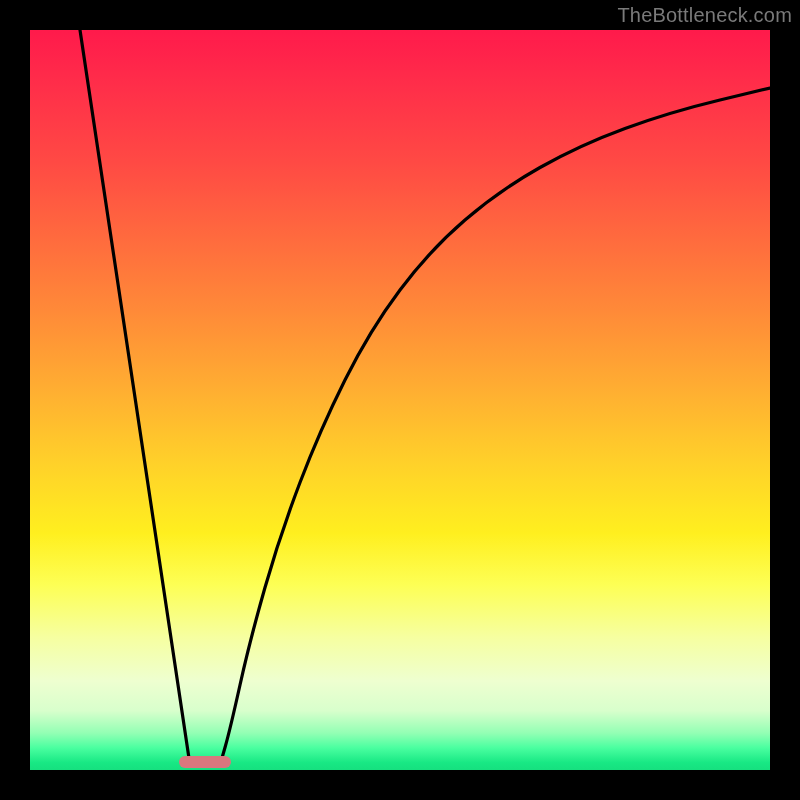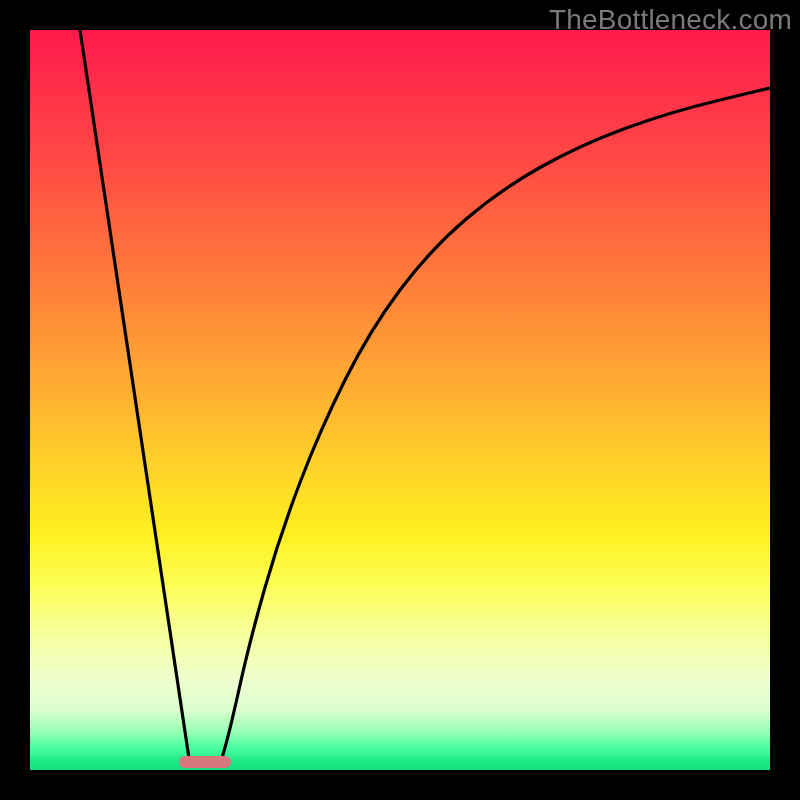--- a/index.html
+++ b/index.html
@@ -62,21 +62,21 @@
   }
   .marker {
     fill: #d9777e;
     stroke: none;
   }
   .watermark {
     position: absolute;
     top: 4px;
     right: 8px;
     color: #7a7a7a;
-    font-size: 28px;
+    font-size: 20px;
     font-weight: 500;
     letter-spacing: 0.2px;
     user-select: none;
     margin-left: 20px;
   }
 </style>
 </head>
 <body>
 
 <div class="frame">

